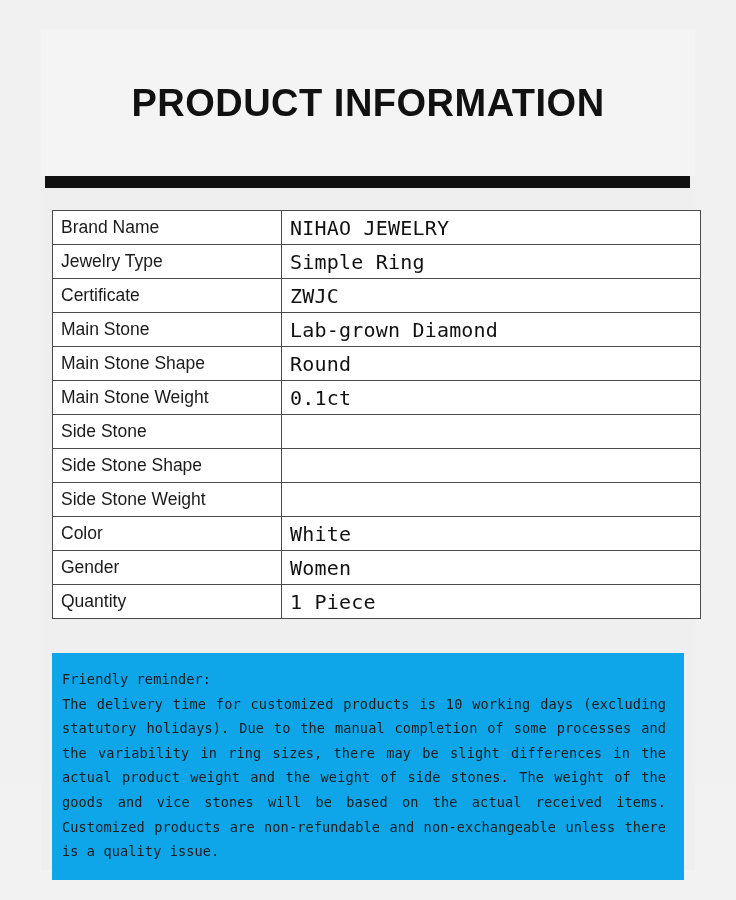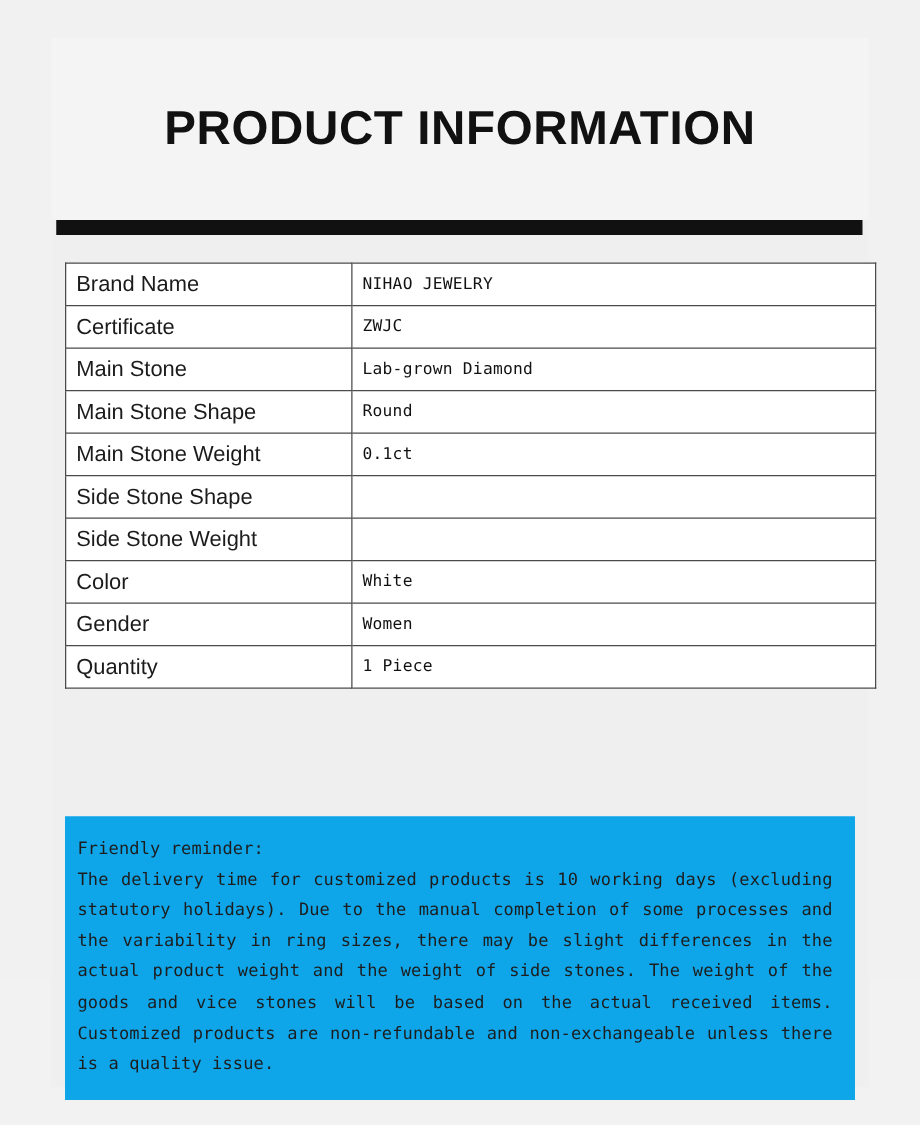--- a/index.html
+++ b/index.html
@@ -78,21 +78,21 @@
   td.label {
     width: 220px;
     font-family: "Liberation Sans", sans-serif;
     font-size: 17.5px;
     color: #1b1b1b;
     background: #f7f7f7;
   }
   td.value {
     width: 410px;
     font-family: "DejaVu Sans Mono", monospace;
-    font-size: 13px;
+    font-size: 20px;
     color: #111111;
     padding-left: 32px;
     letter-spacing: 0.2px;
   }
   .note {
     position: absolute;
     left: 52px;
     top: 653px;
     width: 632px;
     min-height: 206px;
@@ -128,34 +128,42 @@
   <div class="title-rule"></div>
 
   <div class="table-wrap">
     <table class="spec">
       <tbody>
         <tr>
           <td class="label">Brand Name</td>
           <td class="value">NIHAO JEWELRY</td>
         </tr>
         <tr>
+          <td class="label">Jewelry Type</td>
+          <td class="value">Simple Ring</td>
+        </tr>
+        <tr>
           <td class="label">Certificate</td>
           <td class="value">ZWJC</td>
         </tr>
         <tr>
           <td class="label">Main Stone</td>
           <td class="value">Lab-grown Diamond</td>
         </tr>
         <tr>
           <td class="label">Main Stone Shape</td>
           <td class="value">Round</td>
         </tr>
         <tr>
           <td class="label">Main Stone Weight</td>
           <td class="value">0.1ct</td>
+        </tr>
+        <tr>
+          <td class="label">Side Stone</td>
+          <td class="value"></td>
         </tr>
         <tr>
           <td class="label">Side Stone Shape</td>
           <td class="value"></td>
         </tr>
         <tr>
           <td class="label">Side Stone Weight</td>
           <td class="value"></td>
         </tr>
         <tr>

